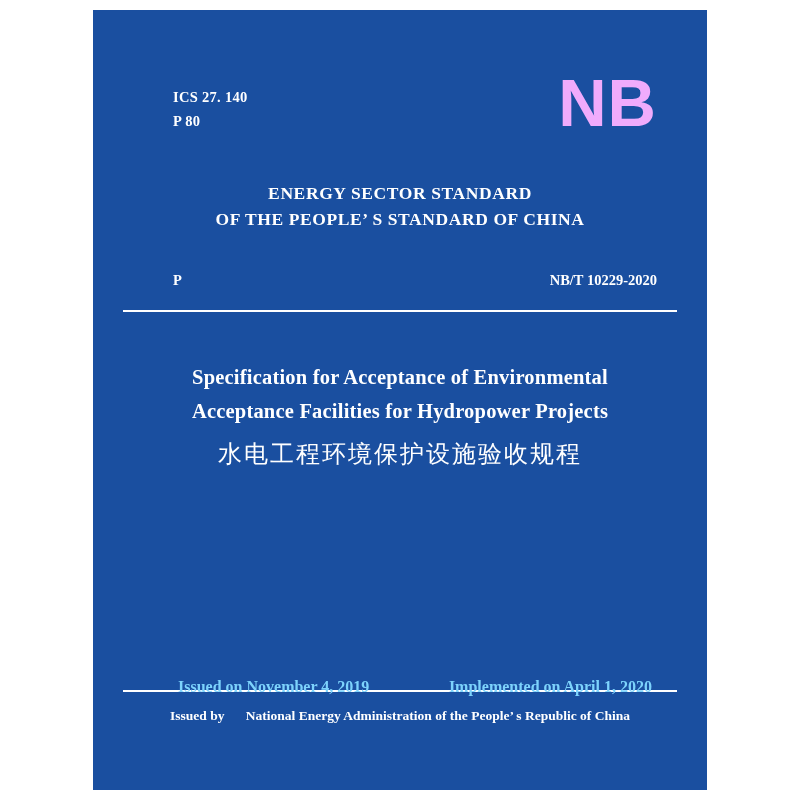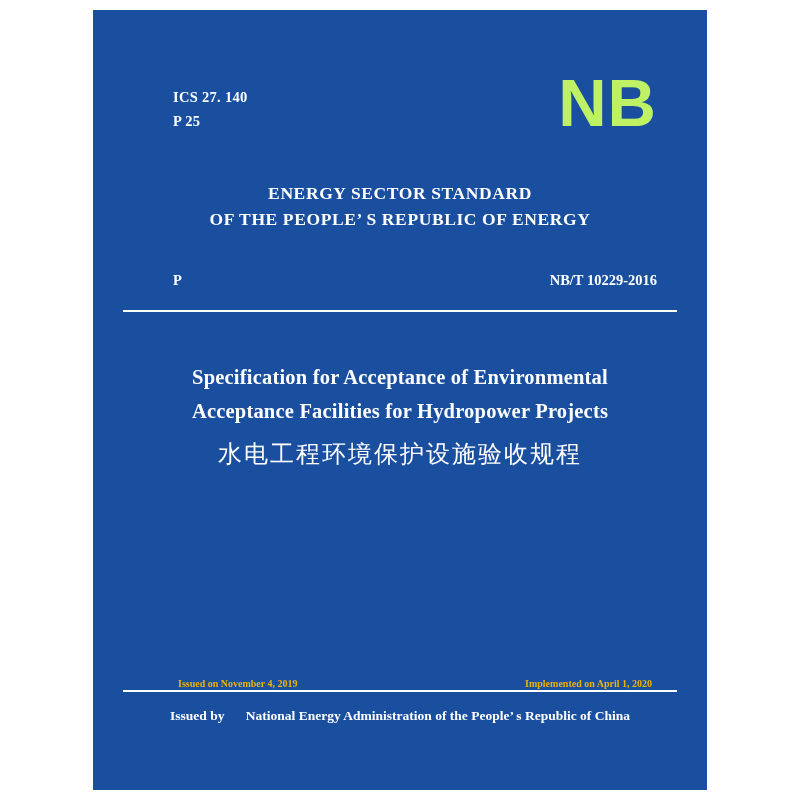--- a/index.html
+++ b/index.html
@@ -37,21 +37,21 @@
     color: #ffffff;
     font-weight: bold;
     font-size: 14.5px;
     line-height: 24px;
     letter-spacing: 0.3px;
   }
   .nb-logo {
     position: absolute;
     right: 50px;
     top: 55px;
-    color: #bef264;
+    color: #f0abfc;
     font-family: "Liberation Sans", sans-serif;
     font-weight: bold;
     font-size: 67px;
     letter-spacing: 1px;
     line-height: 76px;
   }
   .org-block {
     position: absolute;
     left: 0;
     right: 0;
@@ -124,23 +124,23 @@
     font-size: 24px;
     line-height: 40px;
     letter-spacing: 2px;
     margin-top: 6px;
   }
   .dates-row {
     position: absolute;
     left: 85px;
     right: 55px;
     top: 668px;
-    color: #eab308;
-    font-weight: bold;
-    font-size: 10px;
+    color: #7dd3fc;
+    font-weight: bold;
+    font-size: 16px;
     display: flex;
     justify-content: space-between;
     align-items: flex-end;
   }
   .issuer-row {
     position: absolute;
     left: 0;
     right: 0;
     top: 698px;
     text-align: center;
@@ -154,33 +154,33 @@
   }
 </style>
 </head>
 <body>
 
 <div class="page">
   <div class="cover">
 
     <div class="ics-block">
       <div>ICS 27. 140</div>
-      <div>P 25</div>
+      <div>P 80</div>
     </div>
 
     <div class="nb-logo">NB</div>
 
     <div class="org-block">
       <div class="org-line1">ENERGY SECTOR STANDARD</div>
-      <div class="org-line2">OF THE PEOPLE’ S REPUBLIC OF ENERGY</div>
+      <div class="org-line2">OF THE PEOPLE’ S STANDARD OF CHINA</div>
     </div>
 
     <div class="code-row">
       <div>P</div>
-      <div>NB/T 10229-2016</div>
+      <div>NB/T 10229-2020</div>
     </div>
 
     <div class="rule rule-top"></div>
 
     <div class="title-block">
       <div class="title-en">Specification for Acceptance of Environmental</div>
       <div class="title-en">Acceptance Facilities for Hydropower Projects</div>
       <div class="title-cn">水电工程环境保护设施验收规程</div>
     </div>
 

